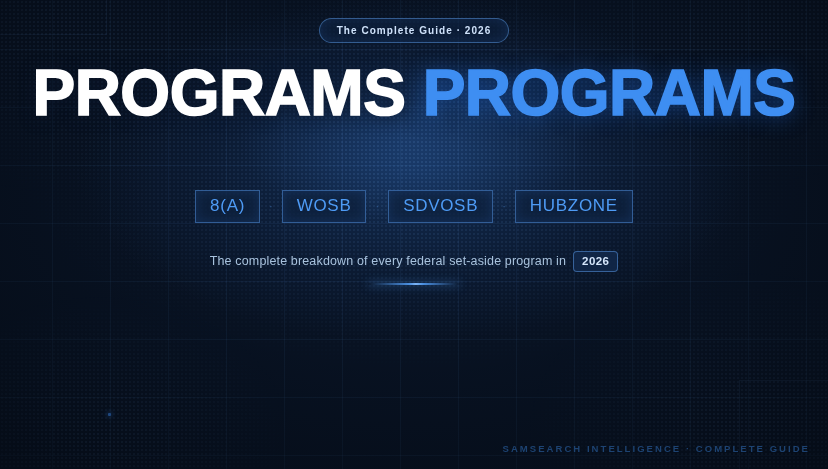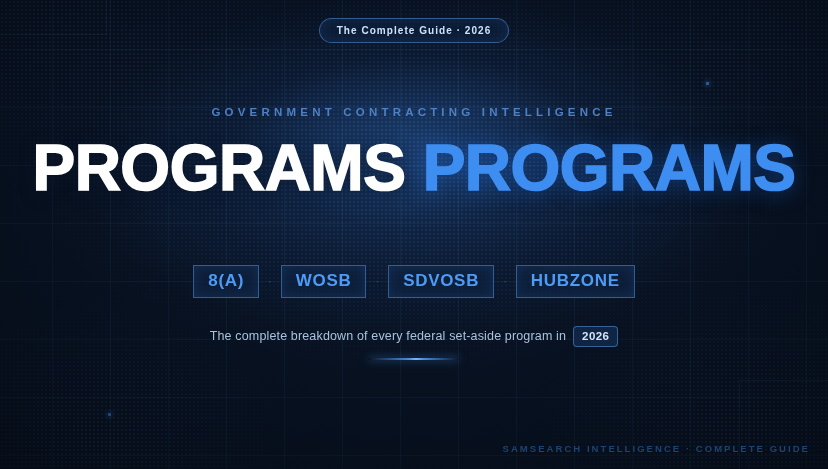--- a/index.html
+++ b/index.html
@@ -155,21 +155,21 @@
     align-items: center;
     justify-content: center;
     height: 31px;
     padding: 0 14px;
     border: 1px solid rgba(72,130,205,0.62);
     border-radius: 0;
     background: rgba(14,33,62,0.78);
     color: #4e9bf5;
     font-family: "Liberation Sans Narrow", "Liberation Sans", sans-serif;
     font-size: 17px;
-    font-weight: 700;
+    font-weight: 400;
     letter-spacing: 0.7px;
     white-space: nowrap;
     box-shadow: inset 0 0 12px rgba(38,90,164,0.28);
   }
   .pill-sep {
     color: #2d5party;
     color: #2e5party;
     color: #30598f;
     font-size: 11px;
     padding: 0 9px;
@@ -240,21 +240,20 @@
   <div class="particle" style="left:108px;top:413px;"></div>
 
   <div class="bg-vignette"></div>
 
   <div class="content">
 
     <div class="top-pill">
       <span>The Complete Guide · 2026</span>
     </div>
 
-    <div class="eyebrow">GOVERNMENT CONTRACTING INTELLIGENCE</div>
 
     <h1 class="headline">
       <span class="ln ln2">
         <span class="w">PROGRAMS</span><span class="w">&nbsp;</span><span class="a">PROGRAMS</span>
       </span>
     </h1>
 
     <div class="pills">
       <span class="pill">8(A)</span>
       <span class="pill-sep">·</span>

